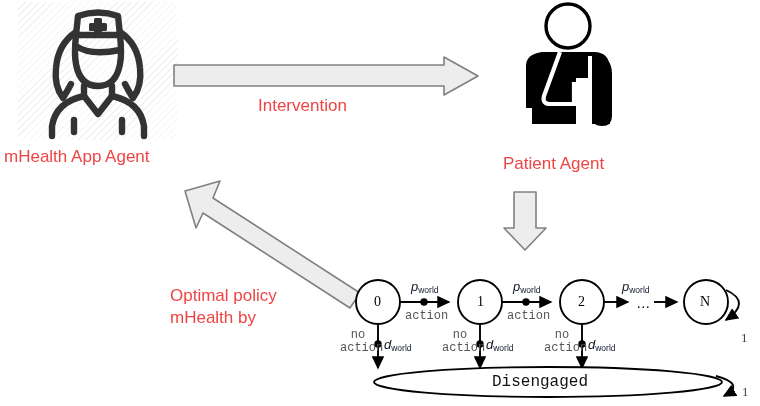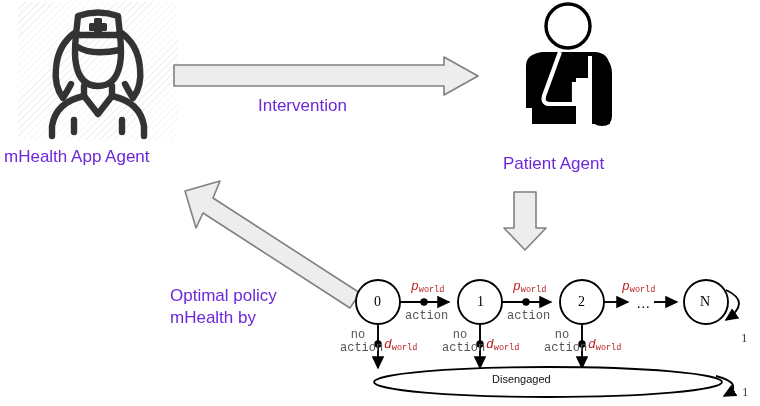--- a/index.html
+++ b/index.html
@@ -29,32 +29,32 @@
     background-image: repeating-linear-gradient(
         -45deg,
         #f2f2f2 0px, #f2f2f2 1px,
         #ffffff 1px, #ffffff 5px);
   }
 
   
   .caption {
     font-family: "Liberation Sans", sans-serif;
     font-size: 17px;
-    color: #6d28d9;
+    color: #ef4444;
     white-space: nowrap;
     line-height: 1.28;
   }
   .caption.two-line { white-space: normal; }
 
   
   .mathit {
-    font-family: Liberation Mono, monospace;
+    font-family: Liberation Sans, sans-serif;
     font-style: italic;
     font-size: 13px;
-    color: #b91c1c;
+    color: #0f172a;
     white-space: nowrap;
   }
   .mathit sub {
     font-style: normal;
     font-size: 8.5px;
     vertical-align: baseline;
     position: relative;
     bottom: -2px;
   }
   .mono {
@@ -69,22 +69,22 @@
     font-family: "Liberation Serif", serif;
     font-size: 14px;
     color: #000;
   }
   .looplbl {
     font-family: "Liberation Serif", serif;
     font-size: 13px;
     color: #444;
   }
   .ellipse-label {
-    font-family: Liberation Sans, sans-serif;
-    font-size: 11px;
+    font-family: Liberation Mono, monospace;
+    font-size: 16px;
     color: #111;
   }
   .dots {
     font-family: "Liberation Serif", serif;
     font-size: 14px;
     color: #000;
     letter-spacing: 1px;
   }
   svg { display: block; overflow: visible; }
 </style>

